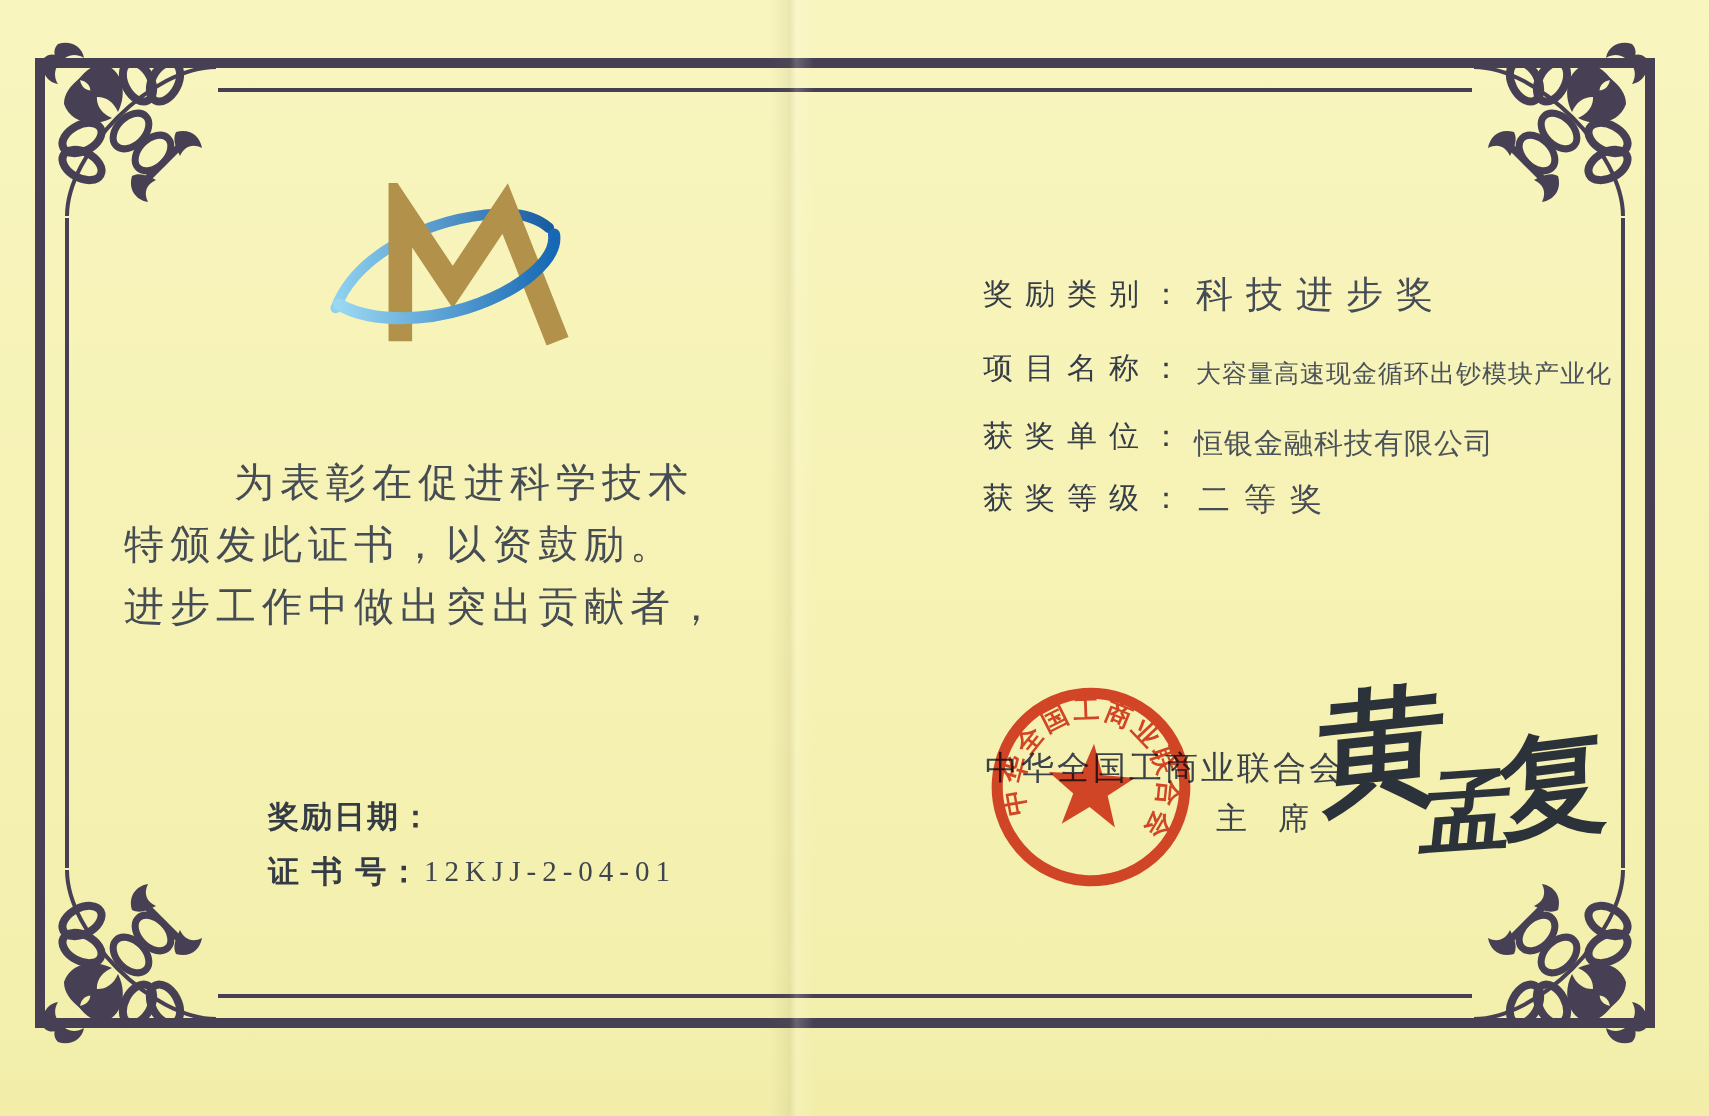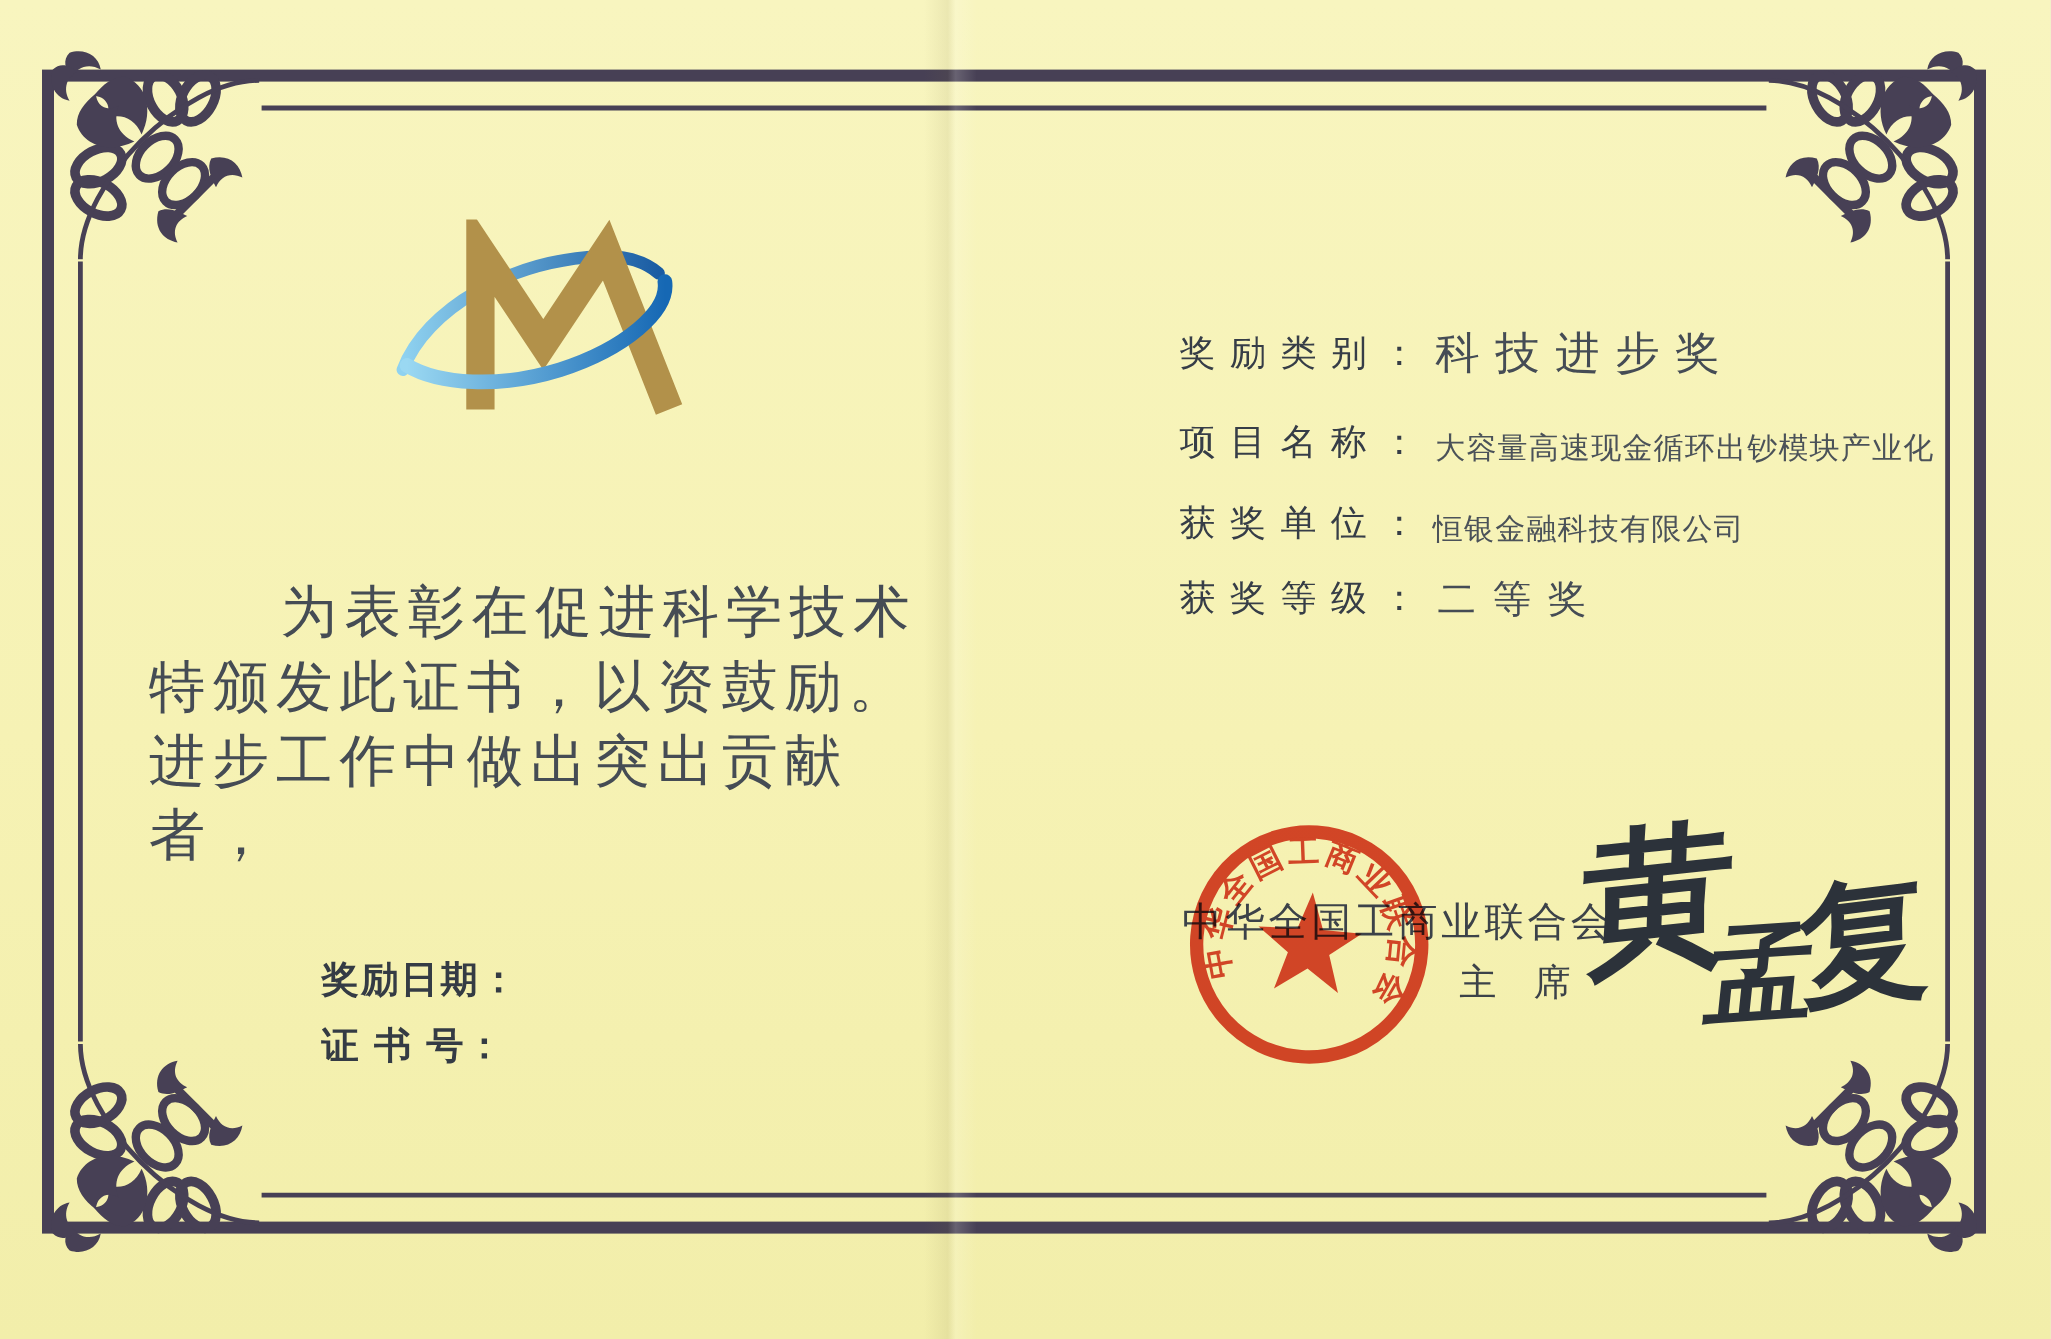--- a/index.html
+++ b/index.html
@@ -8,36 +8,36 @@
     background:linear-gradient(180deg,#f8f5bf 0%,#f6f2b4 55%,#f2eeaa 100%);
     font-family:"Liberation Serif","DejaVu Serif",serif;
   }
   
   #frame-svg{position:absolute;left:0;top:0;width:1709px;height:1116px;}
   
   #fold{position:absolute;left:770px;top:0;width:44px;height:1116px;
     background:linear-gradient(90deg,rgba(120,110,60,0) 0%,rgba(120,110,60,.10) 45%,rgba(255,255,245,.18) 60%,rgba(120,110,60,0) 100%);}
   
   #body-par{position:absolute;left:124px;top:452px;width:680px;color:#454c54;
-    font-size:47px;line-height:62px;letter-spacing:6px;margin-top:28px;}
+    font-size:40px;line-height:62px;letter-spacing:6px;}
   #body-line-1{padding-left:110px;}
   
   .small-label{position:absolute;left:268px;font-family:"Liberation Sans","DejaVu Sans",sans-serif;
     font-weight:bold;font-size:31px;letter-spacing:2px;color:#343b44;}
   #date-label{top:796px;}
   #certno-label{top:851px;}
   #date-value{position:absolute;left:424px;top:803px;font-size:27px;letter-spacing:4px;color:#545a62;}
   #certno-value{position:absolute;left:424px;top:855px;font-size:29px;letter-spacing:6px;color:#3e454d;}
   
   .f-label{position:absolute;left:983px;font-family:"Liberation Sans","DejaVu Sans",sans-serif;
     font-weight:normal;font-size:30px;letter-spacing:12px;color:#363d47;white-space:nowrap;}
   .f-value{position:absolute;color:#4b5259;white-space:nowrap;}
   #f-label-0{top:274px}  #f-value-0{left:1196px;top:270px;font-size:37px;letter-spacing:13px;color:#454c55;}
   #f-label-1{top:348px}  #f-value-1{left:1196px;top:357px;font-size:25px;letter-spacing:1px;}
-  #f-label-2{top:416px}  #f-value-2{left:1194px;top:424px;font-size:25px;letter-spacing:1px;font-family:Liberation Serif, serif;}
+  #f-label-2{top:416px}  #f-value-2{left:1194px;top:424px;font-size:29px;letter-spacing:1px;font-family:Liberation Serif, serif;}
   #f-label-3{top:478px}  #f-value-3{left:1198px;top:478px;font-size:32px;letter-spacing:14px;color:#454c55;}
   
   #org-name{position:absolute;left:985px;top:746px;font-size:33px;letter-spacing:3px;color:#3c4249;white-space:nowrap;}
   #chairman{position:absolute;left:1216px;top:798px;font-size:31px;color:#3c4249;white-space:nowrap;}
   
   .sig{position:absolute;color:#2c323a;font-weight:600;font-family:"Liberation Serif","DejaVu Serif",serif;}
   #sig-0{left:1318px;top:664px;font-size:128px;transform:rotate(-6deg) skewX(-8deg);}
   #sig-1{left:1422px;top:752px;font-size:90px;transform:rotate(-4deg) skewX(-10deg);}
   #sig-2{left:1498px;top:710px;font-size:112px;transform:rotate(-7deg) skewX(-8deg);}
   
@@ -108,20 +108,21 @@
   </svg>
 
   <div id="body-par">
     <div id="body-line-1">为表彰在促进科学技术</div>
     <div>特颁发此证书，以资鼓励。</div>
     <div>进步工作中做出突出贡献者，</div>
   </div>
 
   <span class="small-label" id="date-label">奖励日期：</span>
   <span class="small-label" id="certno-label">证 书 号：</span>
+  <span id="certno-value">12KJJ-2-04-01</span>
 
   <span class="f-label" id="f-label-0">奖励类别：</span>
   <span class="f-value" id="f-value-0">科技进步奖</span>
   <span class="f-label" id="f-label-1">项目名称：</span>
   <span class="f-value" id="f-value-1">大容量高速现金循环出钞模块产业化</span>
   <span class="f-label" id="f-label-2">获奖单位：</span>
   <span class="f-value" id="f-value-2">恒银金融科技有限公司</span>
   <span class="f-label" id="f-label-3">获奖等级：</span>
   <span class="f-value" id="f-value-3">二等奖</span>
 

